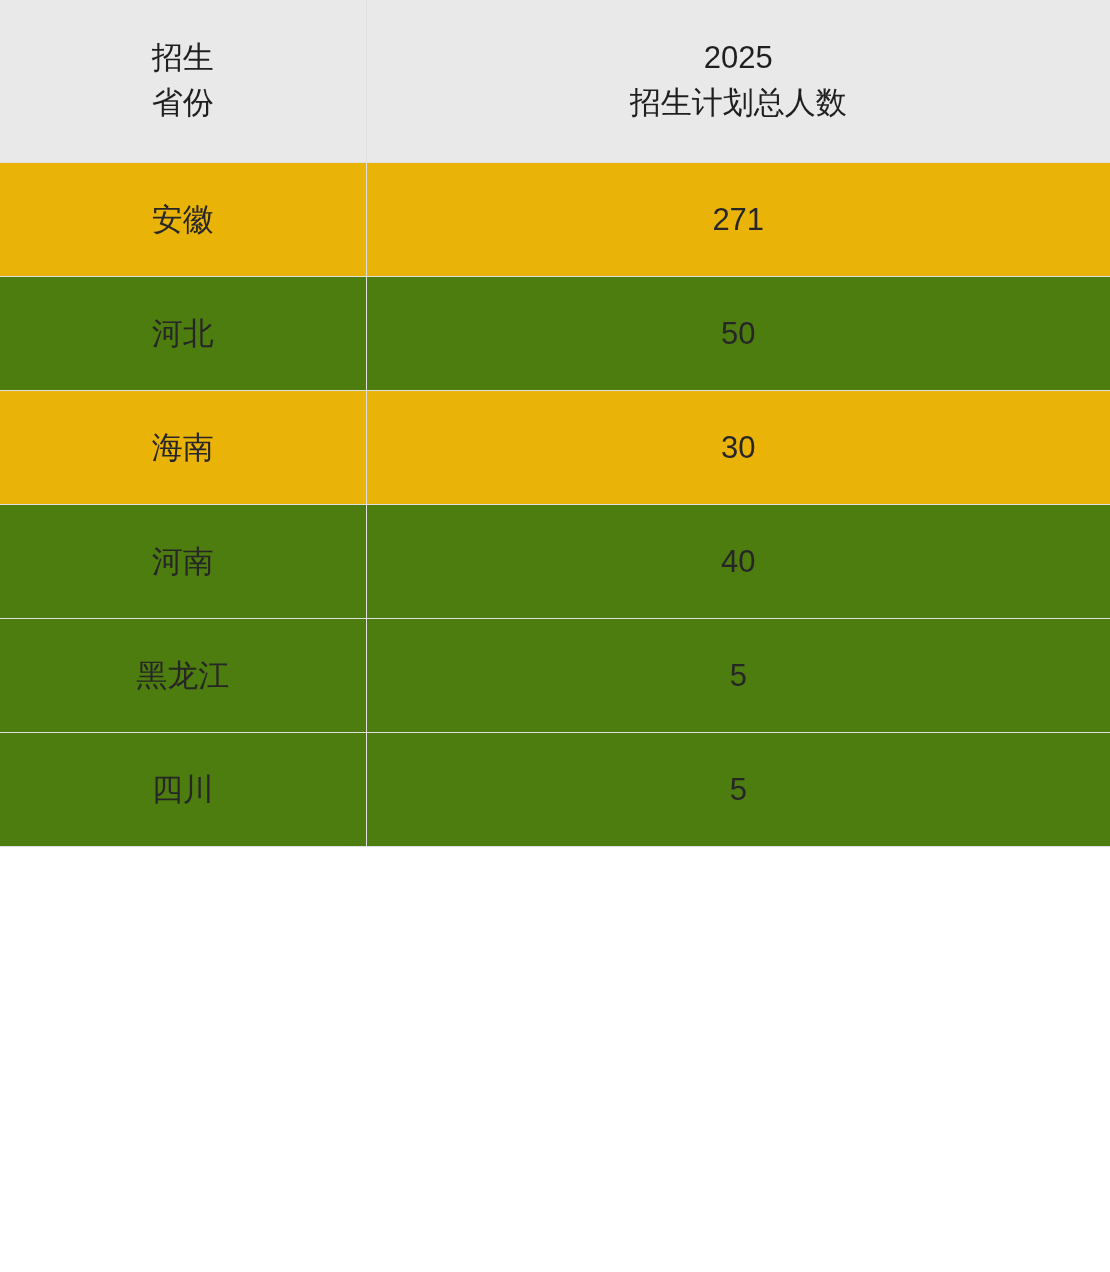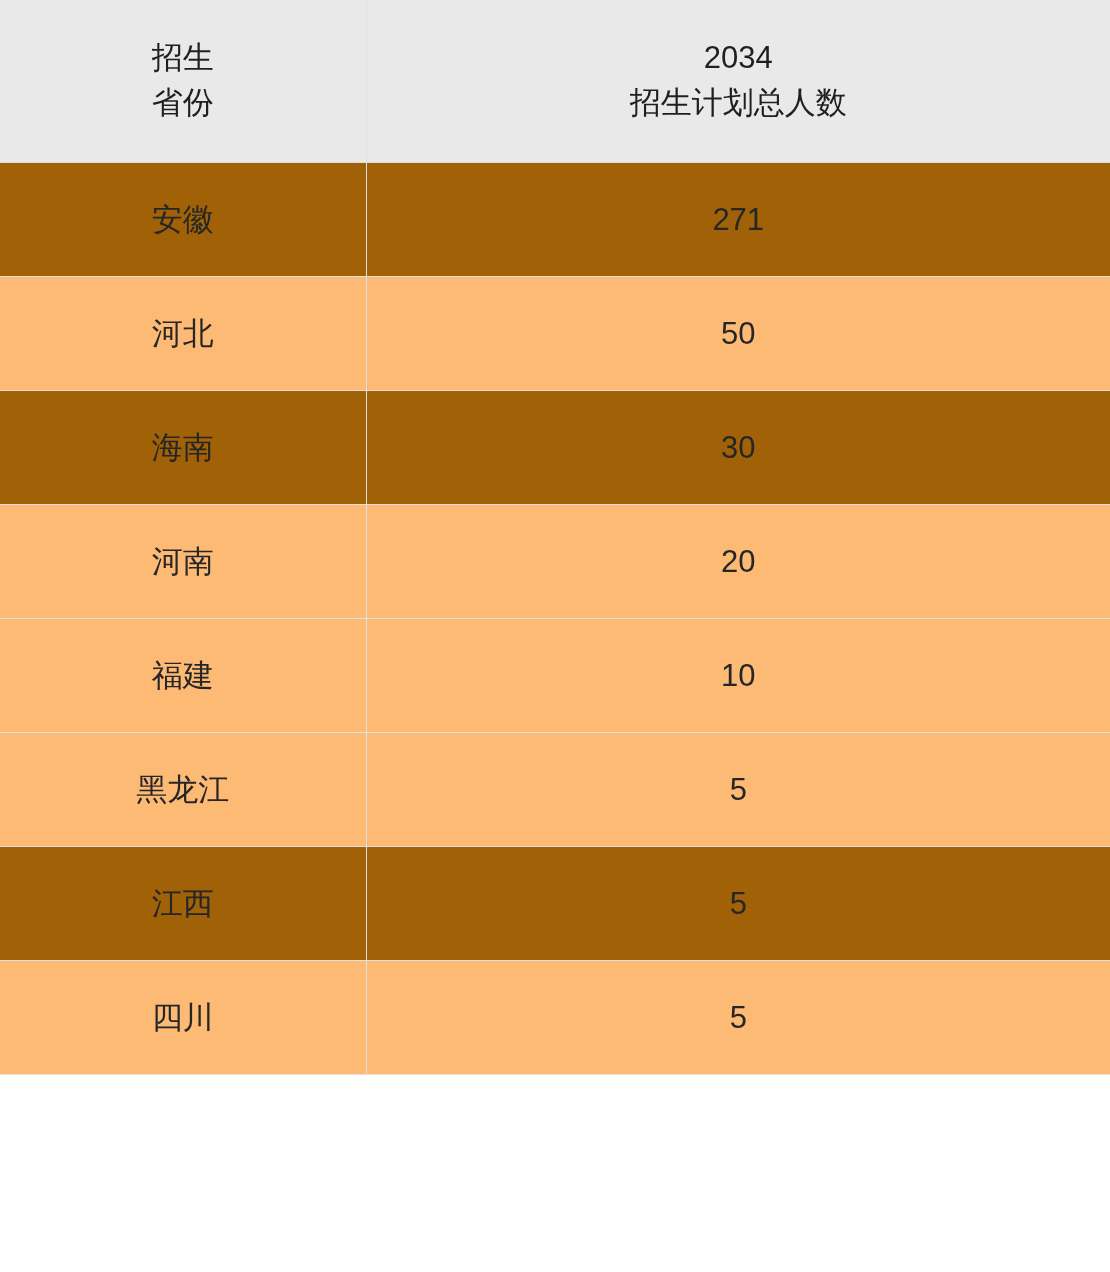--- a/index.html
+++ b/index.html
@@ -40,24 +40,24 @@
     color: #1f1f1f;
   }
   thead th .hl {
     display: block;
   }
   table.enroll-table tbody td {
     height: 111px;
     font-size: 31px;
   }
   table.enroll-table tbody tr.odd td {
-    background: #a16207;
+    background: #eab308;
   }
   table.enroll-table tbody tr.even td {
-    background: #fdba74;
+    background: #4d7c0f;
   }
   
   table.enroll-table tr > *:first-child { border-left: none; }
   table.enroll-table tr > *:last-child { border-right: none; }
   table.enroll-table thead tr:first-child th { border-top: none; }
 </style>
 </head>
 <body>
 
 <div class="table-wrap">
@@ -66,52 +66,44 @@
       <col class="c-province">
       <col class="c-value">
     </colgroup>
     <thead>
       <tr>
         <th>
           <span class="hl">招生</span>
           <span class="hl">省份</span>
         </th>
         <th>
-          <span class="hl">2034</span>
+          <span class="hl">2025</span>
           <span class="hl">招生计划总人数</span>
         </th>
       </tr>
     </thead>
     <tbody>
       <tr class="odd">
         <td>安徽</td>
         <td>271</td>
       </tr>
       <tr class="even">
         <td>河北</td>
         <td>50</td>
       </tr>
       <tr class="odd">
         <td>海南</td>
         <td>30</td>
       </tr>
       <tr class="even">
         <td>河南</td>
-        <td>20</td>
-      </tr>
-      <tr class="even">
-        <td>福建</td>
-        <td>10</td>
+        <td>40</td>
       </tr>
       <tr class="even">
         <td>黑龙江</td>
-        <td>5</td>
-      </tr>
-      <tr class="odd">
-        <td>江西</td>
         <td>5</td>
       </tr>
       <tr class="even">
         <td>四川</td>
         <td>5</td>
       </tr>
     </tbody>
   </table>
 </div>
 

